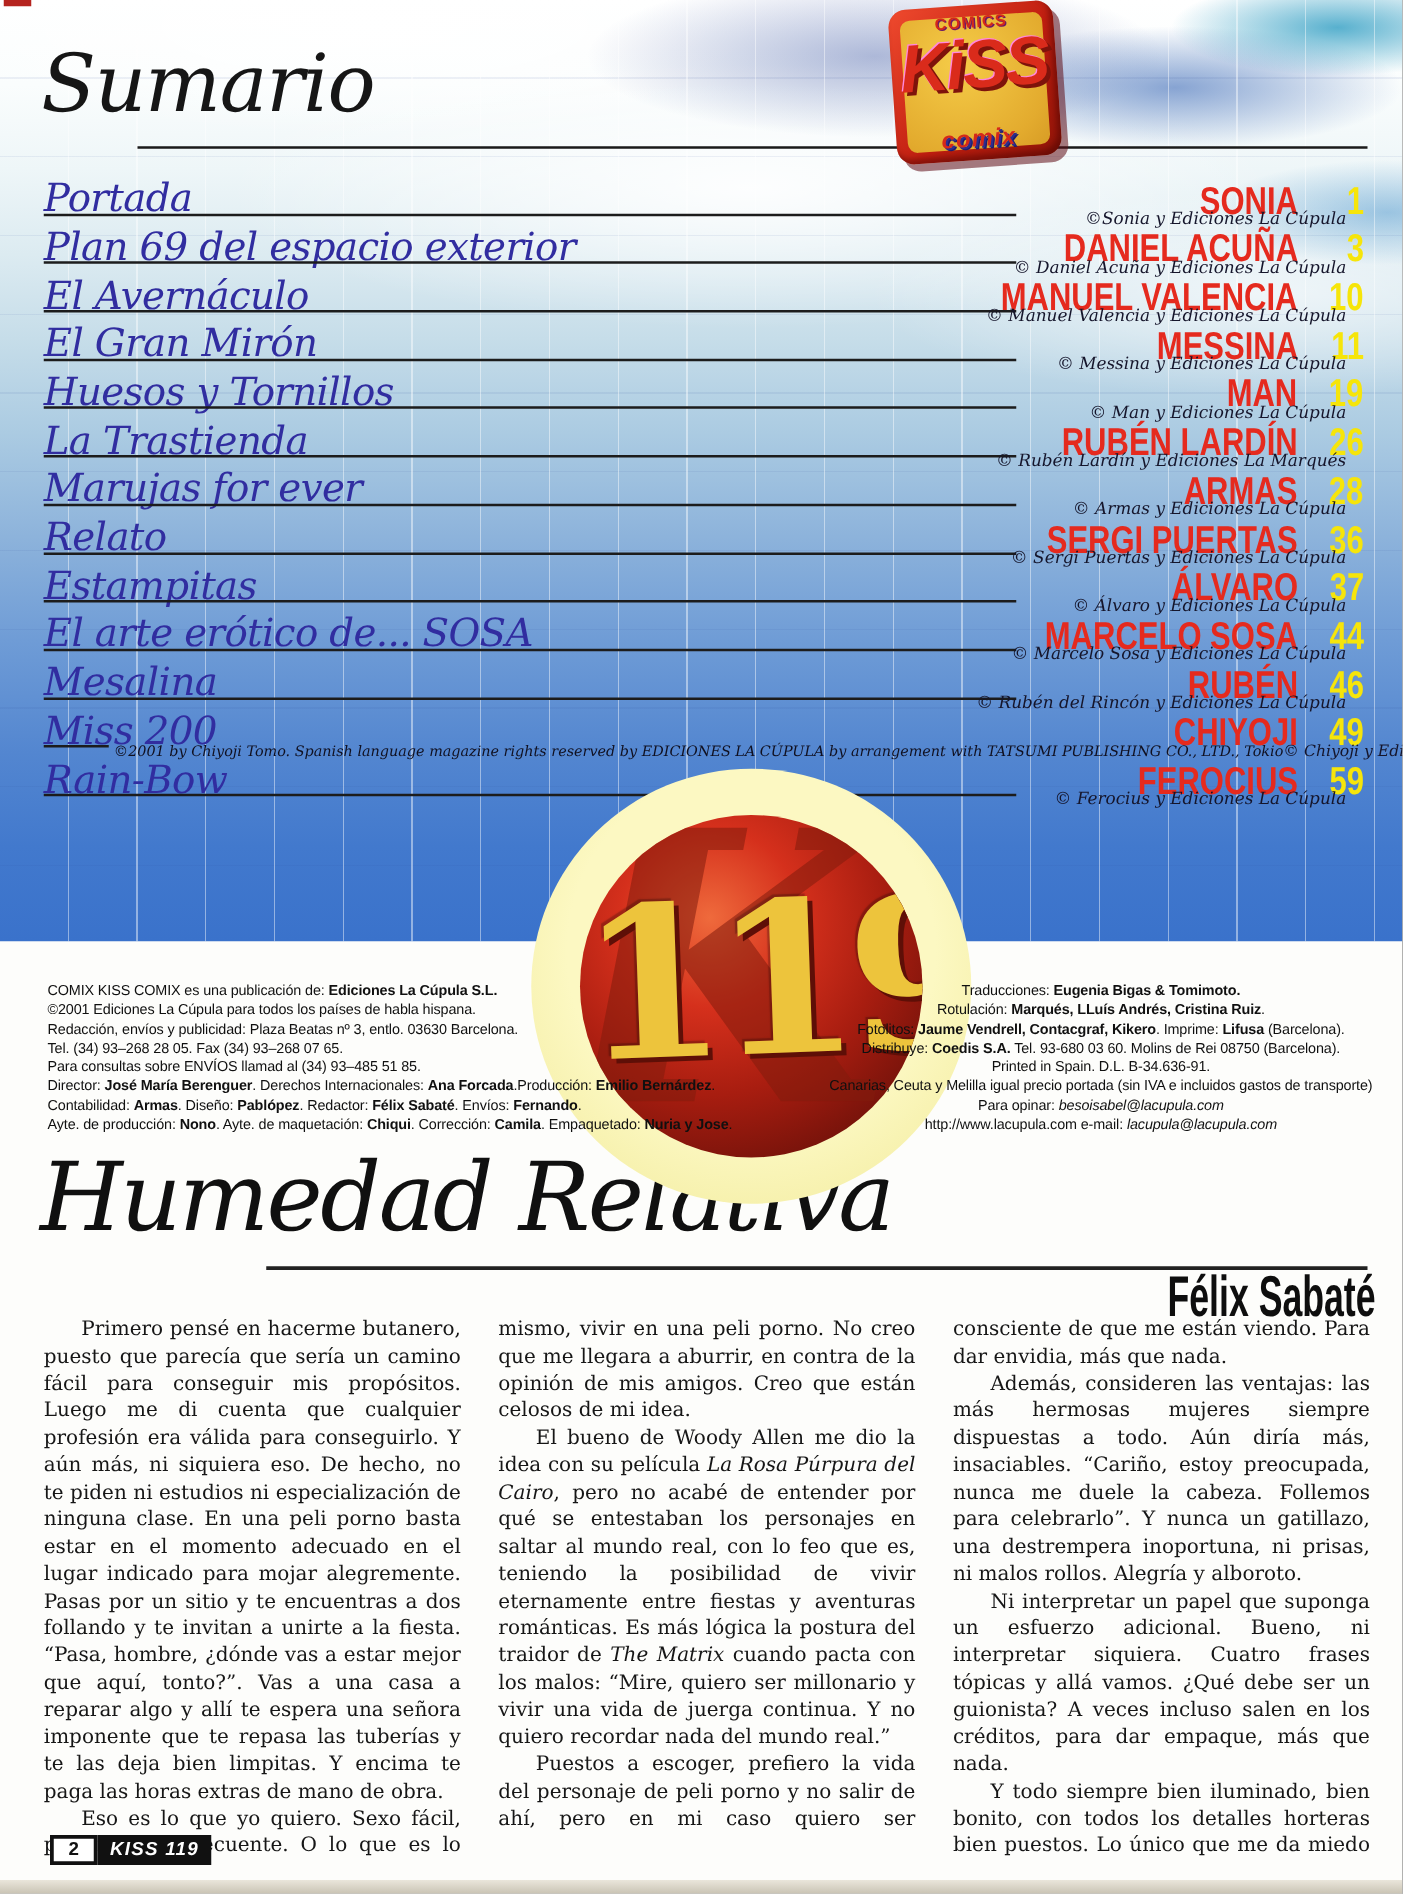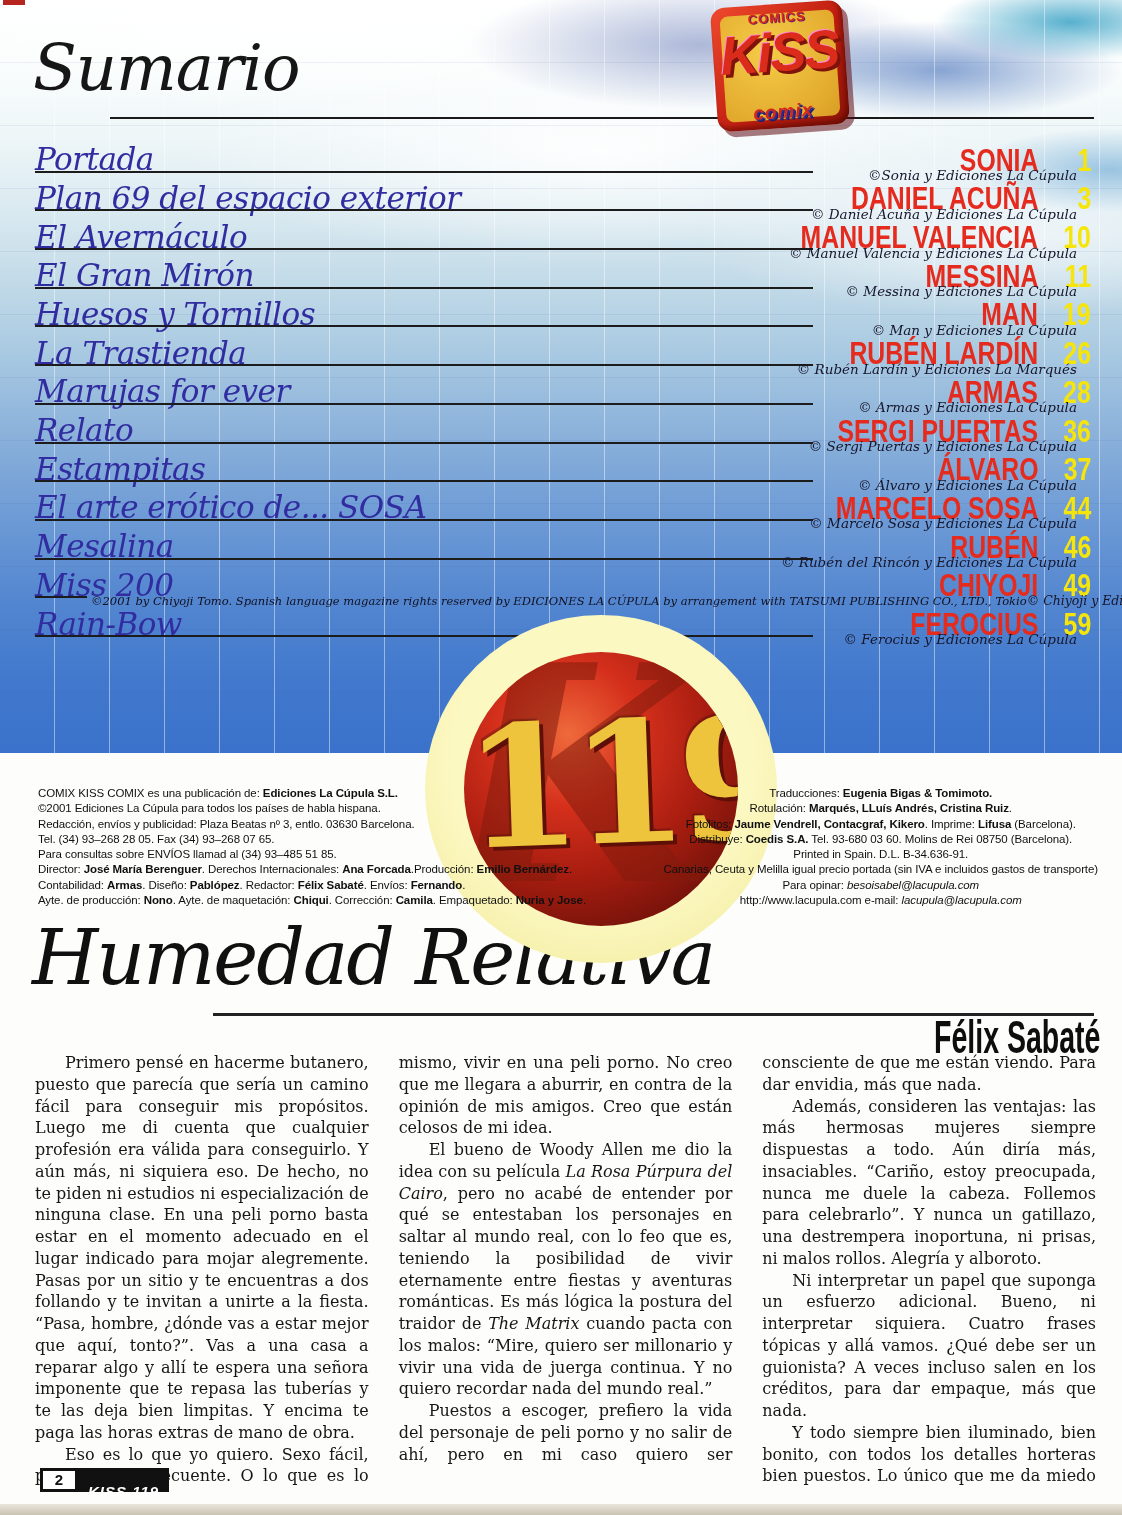--- a/index.html
+++ b/index.html
@@ -85,21 +85,21 @@
     color:#0e0e0e;transform:scaleX(.62);transform-origin:right top;white-space:nowrap;}
   .article{position:absolute;left:35px;right:26px;top:1052px;height:452px;overflow:hidden;
     column-count:3;column-gap:30px;column-fill:auto;
     font:16px/1.36 "DejaVu Serif",serif;text-align:justify;color:#161616;}
   .article p{margin:0;text-indent:30px;}
   
   .footer-badge{position:absolute;left:40px;top:1468px;display:flex;align-items:stretch;height:24px;z-index:7;}
   .footer-num{width:32px;background:#fff;border:3px solid #111;color:#111;
     font:bold 15px/18px "Liberation Sans",sans-serif;text-align:center;}
   .footer-mag{background:#111;color:#fff;font:bold italic 15px/24px "Liberation Sans",sans-serif;
-    padding:12px 10px;letter-spacing:1px;}
+    padding:0 10px;letter-spacing:1px;}
   .scan-strip{position:absolute;left:0;right:0;bottom:0;height:11px;
     background:linear-gradient(180deg,#eae6db,#c9c3b4);}
 </style>
 </head>
 <body>
 
 <div class="page">
 
   <div class="sky">
     <div class="grid"></div>

